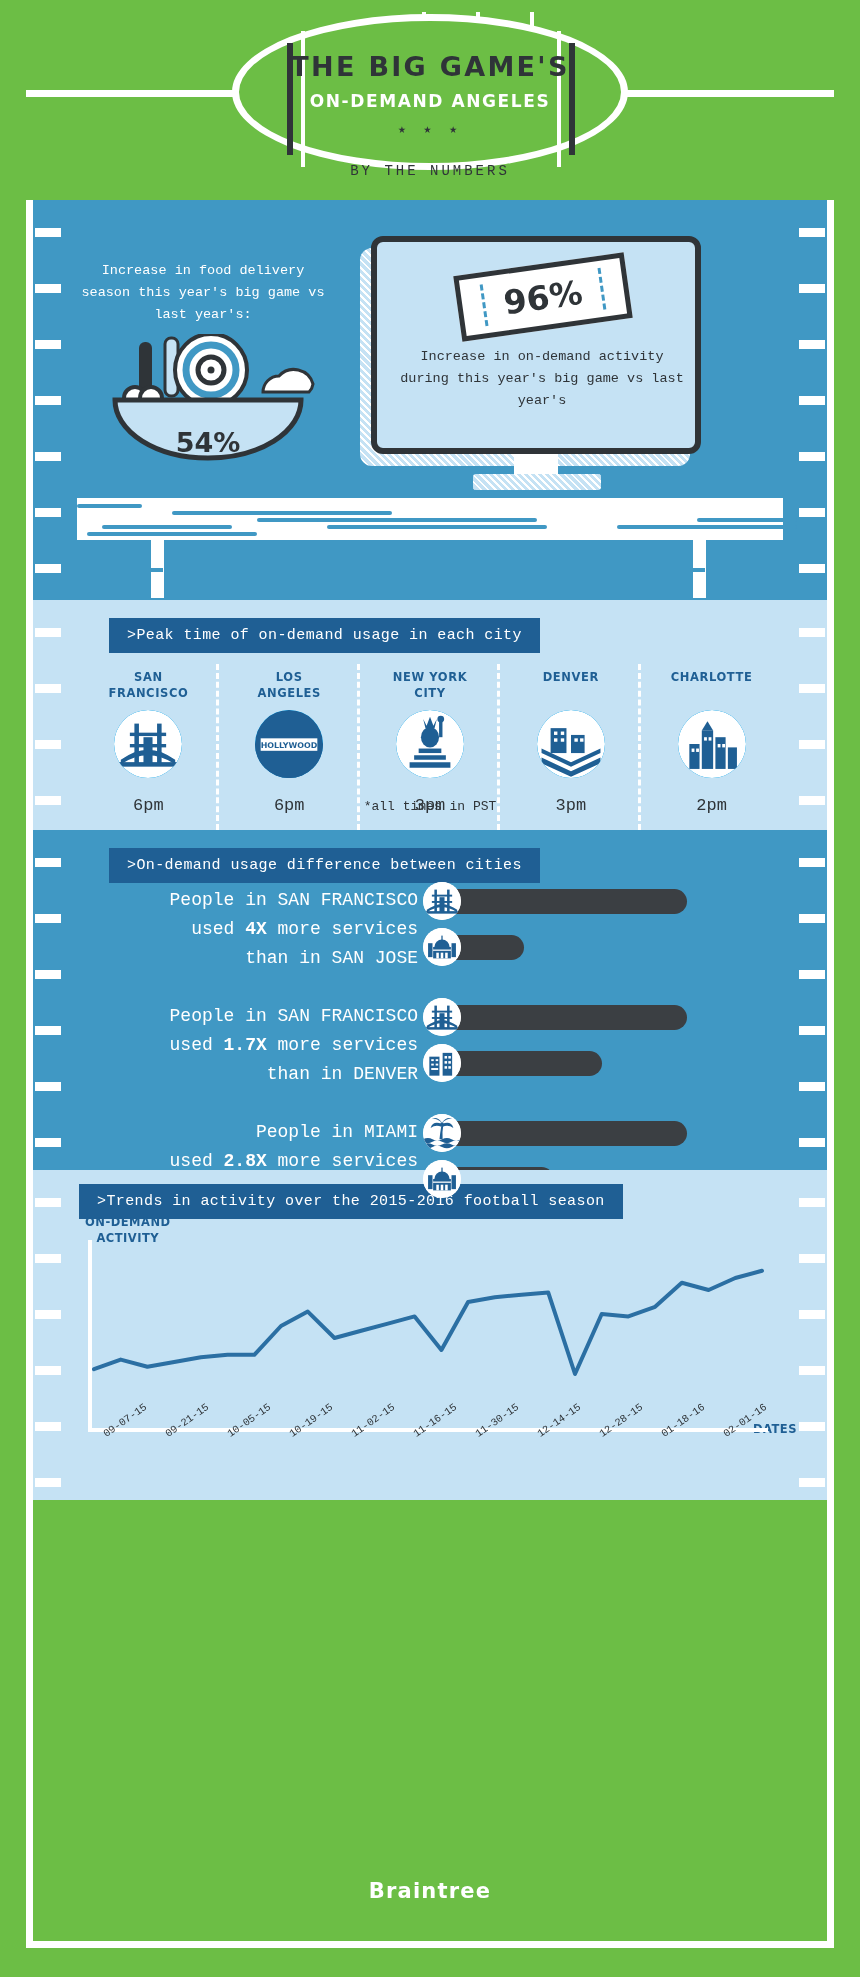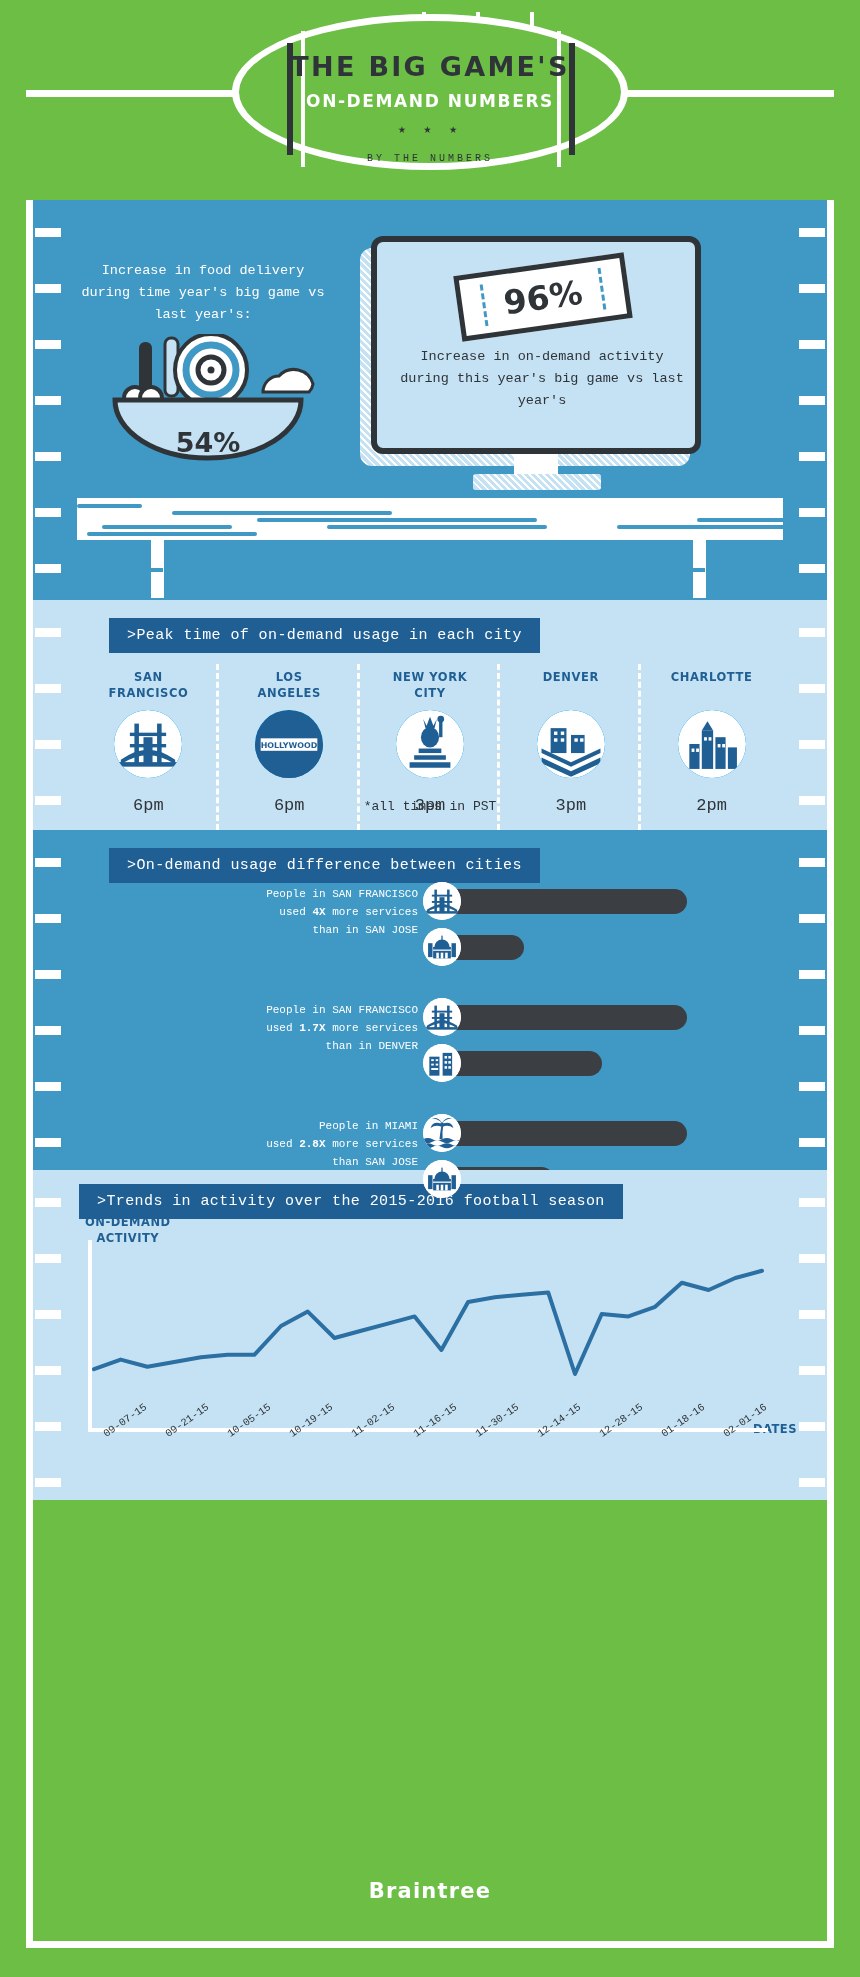--- a/index.html
+++ b/index.html
@@ -88,22 +88,22 @@
   .stars {
     position: relative;
     margin-top: 10px;
     color: #2f3438;
     font-size: 13px;
     letter-spacing: 5px;
     z-index: 4;
   }
   .title-by {
     position: relative;
-    margin-top: 16px;
-    font-size: 10px;
+    margin-top: 26px;
+    font-size: 14px;
     letter-spacing: 3px;
     color: #2f3438;
     z-index: 4;
   }
 
   
   .panel { position: absolute; left: 33px; width: 794px; }
   .panel-dark { background: #4098c4; }
   .panel-light { background: #c5e2f4; }
 
@@ -238,21 +238,21 @@
   .pst-note {
     position: absolute; left: 0; top: 199px; width: 100%;
     text-align: center; font-size: 13px; color: #2f3438;
   }
 
   
   #sec-diff { top: 830px; height: 340px; }
   .cmp { position: absolute; left: 0; width: 100%; }
   .cmp-text {
     position: absolute; left: 100px; width: 285px;
-    text-align: right; color: #ffffff; font-size: 11px; line-height: 1.62;
+    text-align: right; color: #ffffff; font-size: 18px; line-height: 1.62;
   }
   .cmp-text b { color: #ffffff; }
   .cmp-row { position: absolute; display: flex; align-items: center; }
   .cmp-icon {
     width: 38px; height: 38px; border-radius: 50%;
     background: #ffffff; position: relative; z-index: 2;
     display: flex; align-items: center; justify-content: center; overflow: hidden;
   }
   .cmp-bar {
     height: 25px; background: #3b3f43; border-radius: 13px;
@@ -302,21 +302,21 @@
     <div class="hash-top" style="left:530px"></div>
     <div style="position:absolute;left:26px;top:90px;width:210px;height:7px;background:#ffffff"></div>
     <div style="position:absolute;right:26px;top:90px;width:210px;height:7px;background:#ffffff"></div>
 
     <div class="football">
       <div class="lace-white-l"></div>
       <div class="lace-white-r"></div>
       <div class="lace-l"></div>
       <div class="lace-r"></div>
       <div class="title-main">THE BIG GAME'S</div>
-      <div class="title-sub">ON-DEMAND NUMBERS</div>
+      <div class="title-sub">ON-DEMAND ANGELES</div>
       <div class="stars">★ ★ ★</div>
       <div class="title-by">BY THE NUMBERS</div>
     </div>
   </div>
 
   <div class="field-frame"></div>
 
   <div class="panel panel-dark" id="sec-tv">
     <div class="hash-col" id="hash-tv">
         <div class="hash left" style="top: 28px;"></div>
@@ -328,21 +328,21 @@
         <div class="hash left" style="top: 196px;"></div>
         <div class="hash right" style="top: 196px;"></div>
         <div class="hash left" style="top: 252px;"></div>
         <div class="hash right" style="top: 252px;"></div>
         <div class="hash left" style="top: 308px;"></div>
         <div class="hash right" style="top: 308px;"></div>
         <div class="hash left" style="top: 364px;"></div>
         <div class="hash right" style="top: 364px;"></div>
       </div>
 
-    <div class="food-text">Increase in food delivery during time year's big game vs last year's:</div>
+    <div class="food-text">Increase in food delivery season this year's big game vs last year's:</div>
 
     <div class="bowl-wrap">
       <svg width="230" height="140" viewBox="0 0 230 140">
 
         <g>
           <rect x="46" y="8" width="13" height="56" rx="6" fill="#2f3438"></rect>
           <circle cx="42" cy="64" r="11" fill="#ffffff" stroke="#2f3438" stroke-width="4"></circle>
           <circle cx="58" cy="64" r="11" fill="#ffffff" stroke="#2f3438" stroke-width="4"></circle>
           <rect x="72" y="4" width="13" height="58" rx="6" fill="#c5e2f4" stroke="#2f3438" stroke-width="3"></rect>
         </g>

